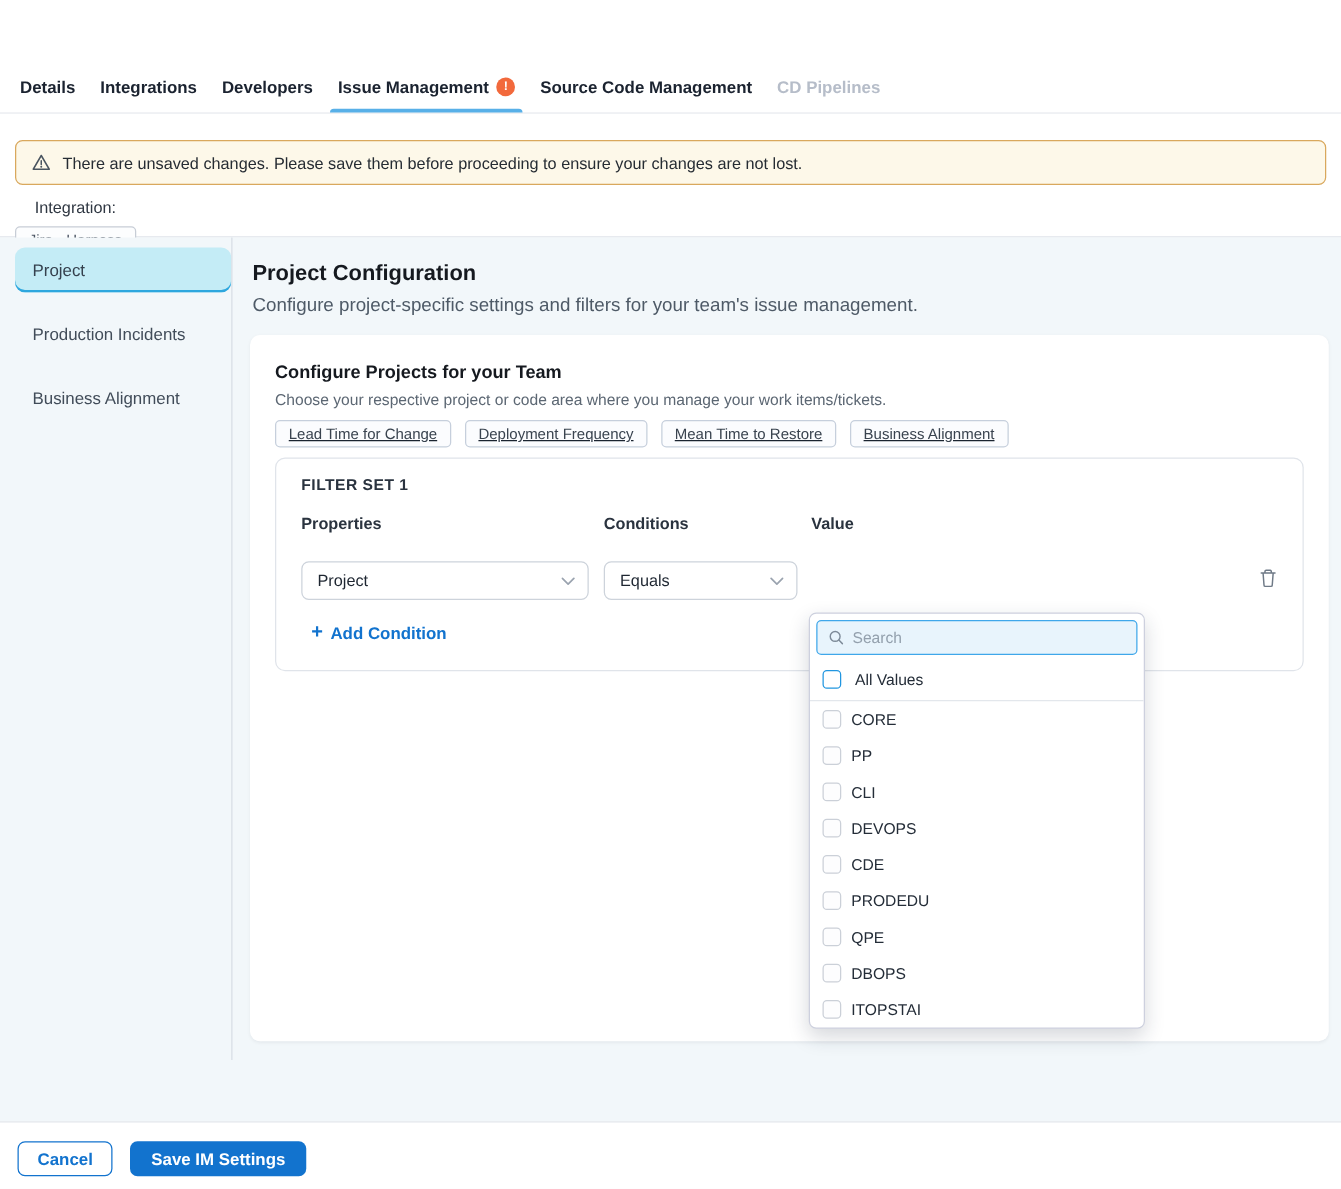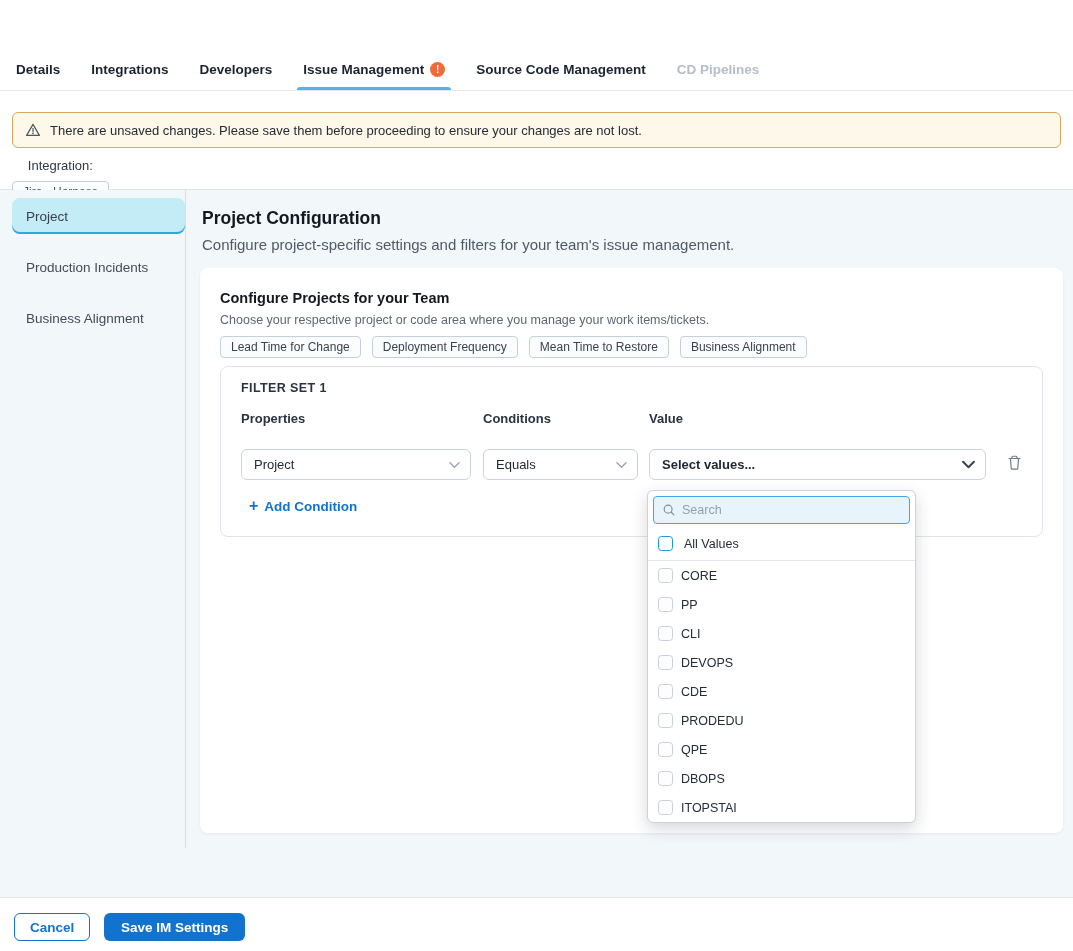--- a/index.html
+++ b/index.html
@@ -11,21 +11,21 @@
 
   
   .app-header { position:absolute; top:0; left:0; right:0; height:50px; background:#fff;
     border-bottom:1px solid #e9ebef; display:flex; align-items:center; padding-left:14px; gap:10px; }
   .page-title { font-size:21px; font-weight:bold; color:#15191f; letter-spacing:.2px; }
   .title-sep { color:#c5cad2; font-size:16px; font-weight:normal; }
   .page-subtitle { font-size:13px; color:#5b6470; }
 
   
   .tabbar { position:absolute; top:50px; left:0; right:0; height:41px; background:#fff;
-    border-bottom:1px solid #e3e6eb; display:flex; align-items:flex-end; padding-left:16px; gap:31px; }
+    border-bottom:1px solid #e3e6eb; display:flex; align-items:flex-end; padding-left:16px; gap:20px; }
   .tab { font-size:13.5px; font-weight:bold; color:#1b2330; padding-bottom:13px; position:relative;
     display:flex; align-items:center; gap:6px; cursor:pointer; white-space:nowrap; }
   .tab.active::after { content:""; position:absolute; left:-6px; right:-6px; bottom:0; height:3px;
     background:#58b0e8; border-radius:3px 3px 0 0; }
   .tab.disabled { color:#b6bdc9; cursor:default; }
   .tab-badge { width:15px; height:15px; border-radius:50%; background:#f2693c; color:#fff;
     font-size:10px; font-weight:bold; display:inline-flex; align-items:center; justify-content:center; }
 
   
   .notice-area { position:absolute; top:91px; left:0; right:0; height:99px; background:#fff;
@@ -50,21 +50,21 @@
   .vdivider { position:absolute; left:185px; top:0; width:1px; height:658px; background:#d8dee5; }
 
   .main { position:absolute; left:186px; top:0; right:0; bottom:0; }
   .main-title { position:absolute; left:16px; top:18px; font-size:17.5px; font-weight:bold; color:#15191f; }
   .main-desc { position:absolute; left:16px; top:46px; font-size:15px; color:#4e5a67; }
 
   .card { position:absolute; left:14px; top:78px; width:863px; height:565px; background:#fff;
     border-radius:8px; box-shadow:0 1px 3px rgba(16,24,40,.06); }
   .card-title { position:absolute; left:20px; top:22px; font-size:14.5px; font-weight:bold; color:#15191f; }
   .card-desc { position:absolute; left:20px; top:45px; font-size:12.5px; color:#5c6773; }
-  .chips { position:absolute; left:20px; top:68px; display:flex; gap:11px; }
+  .chips { position:absolute; left:20px; top:68px; display:flex; gap:11px;text-decoration:underline; }
   .chip { border:1px solid #c6cfdc; border-radius:4px; padding:3px 10px; font-size:12px; color:#39434f;
     background:#fbfcfe; white-space:nowrap; }
 
   .filter-box { position:absolute; left:20px; top:98px; width:823px; height:171px;
     border:1px solid #e0e4ea; border-radius:8px; background:#fff; }
   .fs-title { position:absolute; left:20px; top:14px; font-size:12.5px; font-weight:bold;
     letter-spacing:.4px; color:#2a333f; }
   .col-head { position:absolute; top:44px; font-size:13px; font-weight:bold; color:#2a333f; }
   .col-head.c1 { left:20px; } .col-head.c2 { left:262px; } .col-head.c3 { left:428px; }
   .select { position:absolute; top:82px; height:31px; border:1px solid #cdd3db; border-radius:6px;
@@ -197,28 +197,20 @@
             </span>
           </div>
           <div class="select s2">
             <span>Equals</span>
             <span class="chev">
               <svg viewBox="0 0 12 8" width="11" height="8">
                   <polyline points="1,1.5 6,6.5 11,1.5" fill="none" stroke="currentColor" stroke-width="1.5" stroke-linecap="round" stroke-linejoin="round"></polyline>
                 </svg>
             </span>
           </div>
-          <div class="select s3">
-            <span>Select values...</span>
-            <span class="chev dark">
-              <svg viewBox="0 0 12 8" width="13" height="9">
-                  <polyline points="1,1.5 6,6.5 11,1.5" fill="none" stroke="currentColor" stroke-width="1.8" stroke-linecap="round" stroke-linejoin="round"></polyline>
-                </svg>
-            </span>
-          </div>
 
           <button class="trash-btn">
             <span>
               <svg viewBox="0 0 16 16" width="17" height="17">
                 <path d="M2.8 4.2 H13.2 M5.6 4.2 V3 c0-.5.4-.9.9-.9 h3 c.5 0 .9.4.9.9 V4.2 M4.2 4.2 l.7 9.1 c0 .5.5.9 1 .9 h4.2 c.5 0 1-.4 1-.9 l.7-9.1" fill="none" stroke="#6f7a87" stroke-width="1.1" stroke-linecap="round" stroke-linejoin="round"></path>
               </svg>
             </span>
           </button>
 
           <div class="add-condition">

